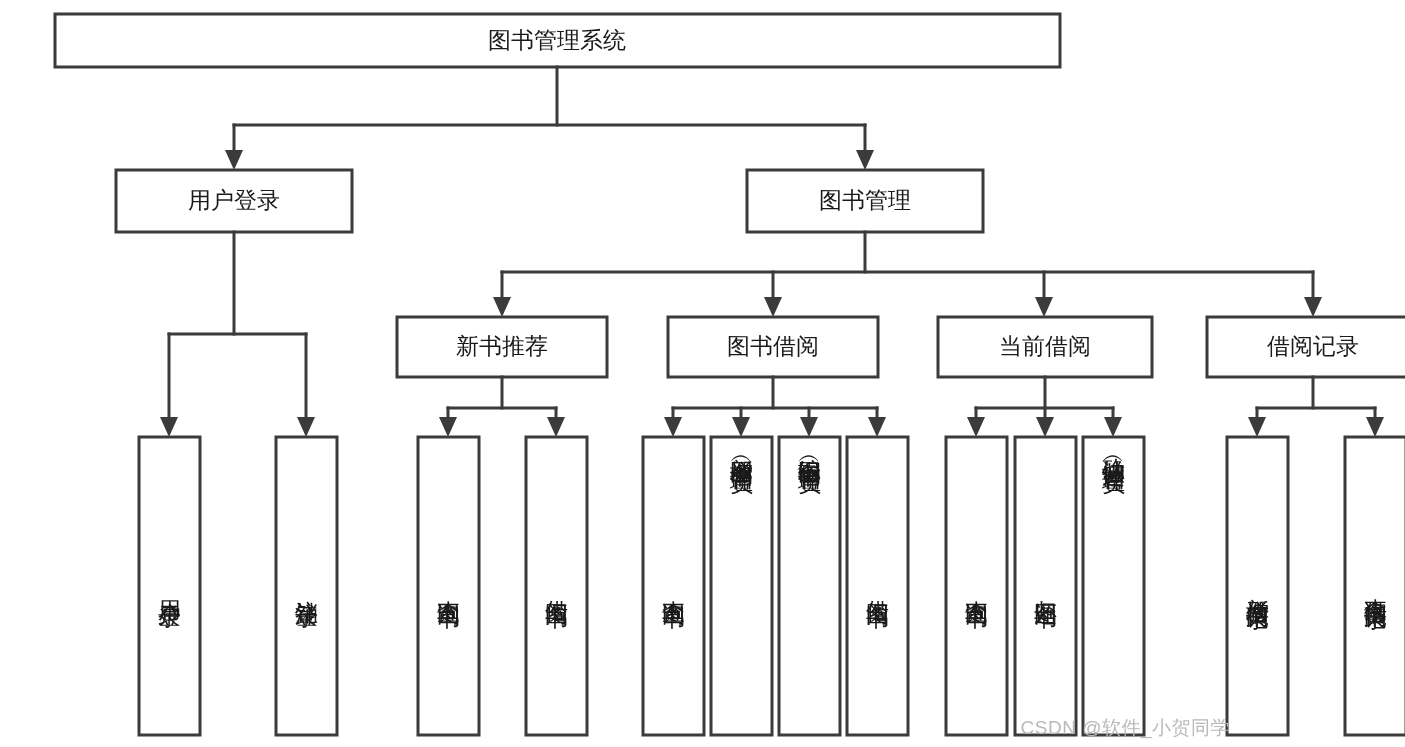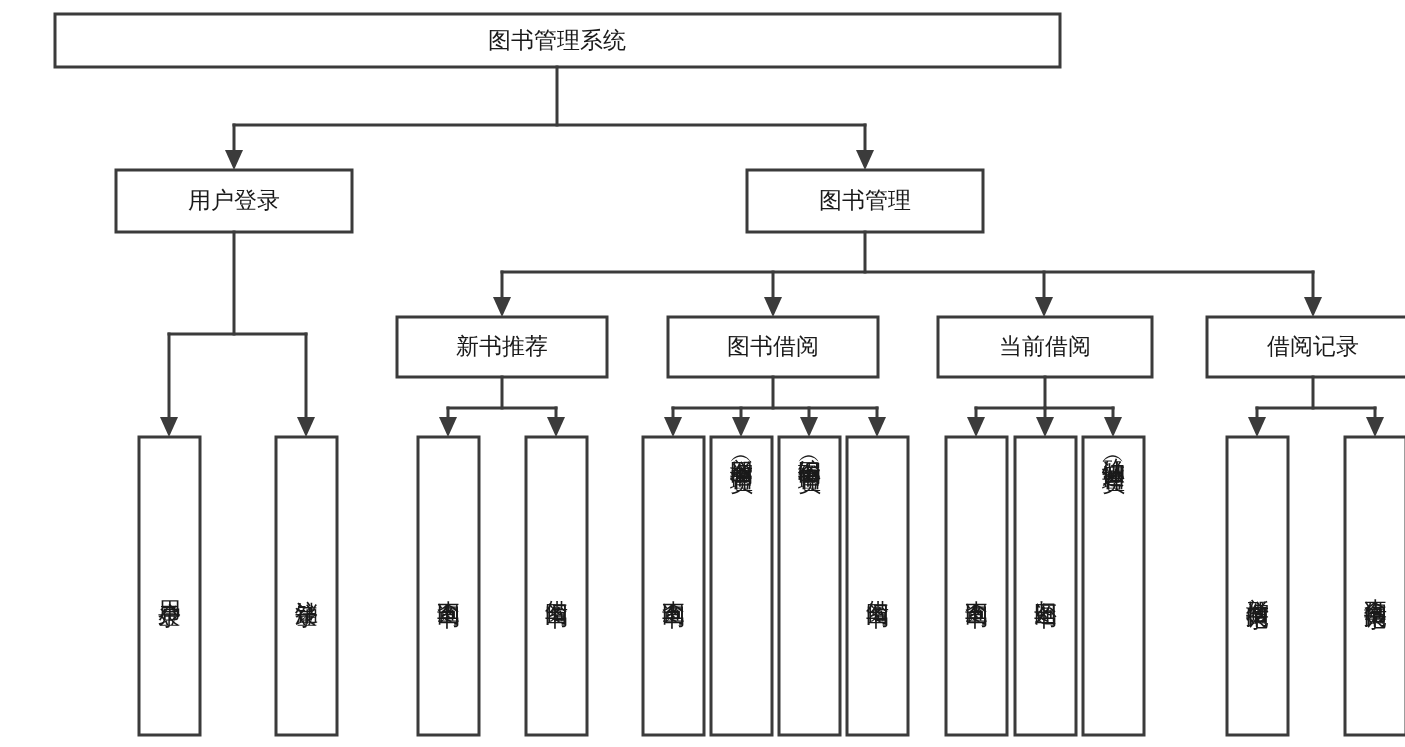--- a/index.html
+++ b/index.html
@@ -250,14 +250,15 @@
     <span class="leaf-label">确认归还（管理员）</span>
   </div>
 
   <div class="leaf-label-wrap" style="left:1192px; top:437px; width:61px; height:298px;">
     <span class="leaf-label">新增借阅记录</span>
   </div>
   <div class="leaf-label-wrap" style="left:1310px; top:437px; width:61px; height:298px;">
     <span class="leaf-label">查询借阅记录</span>
   </div>
 
+  <div class="watermark">CSDN @软件_小贺同学</div>
 
 </div>
 
 </body></html>

